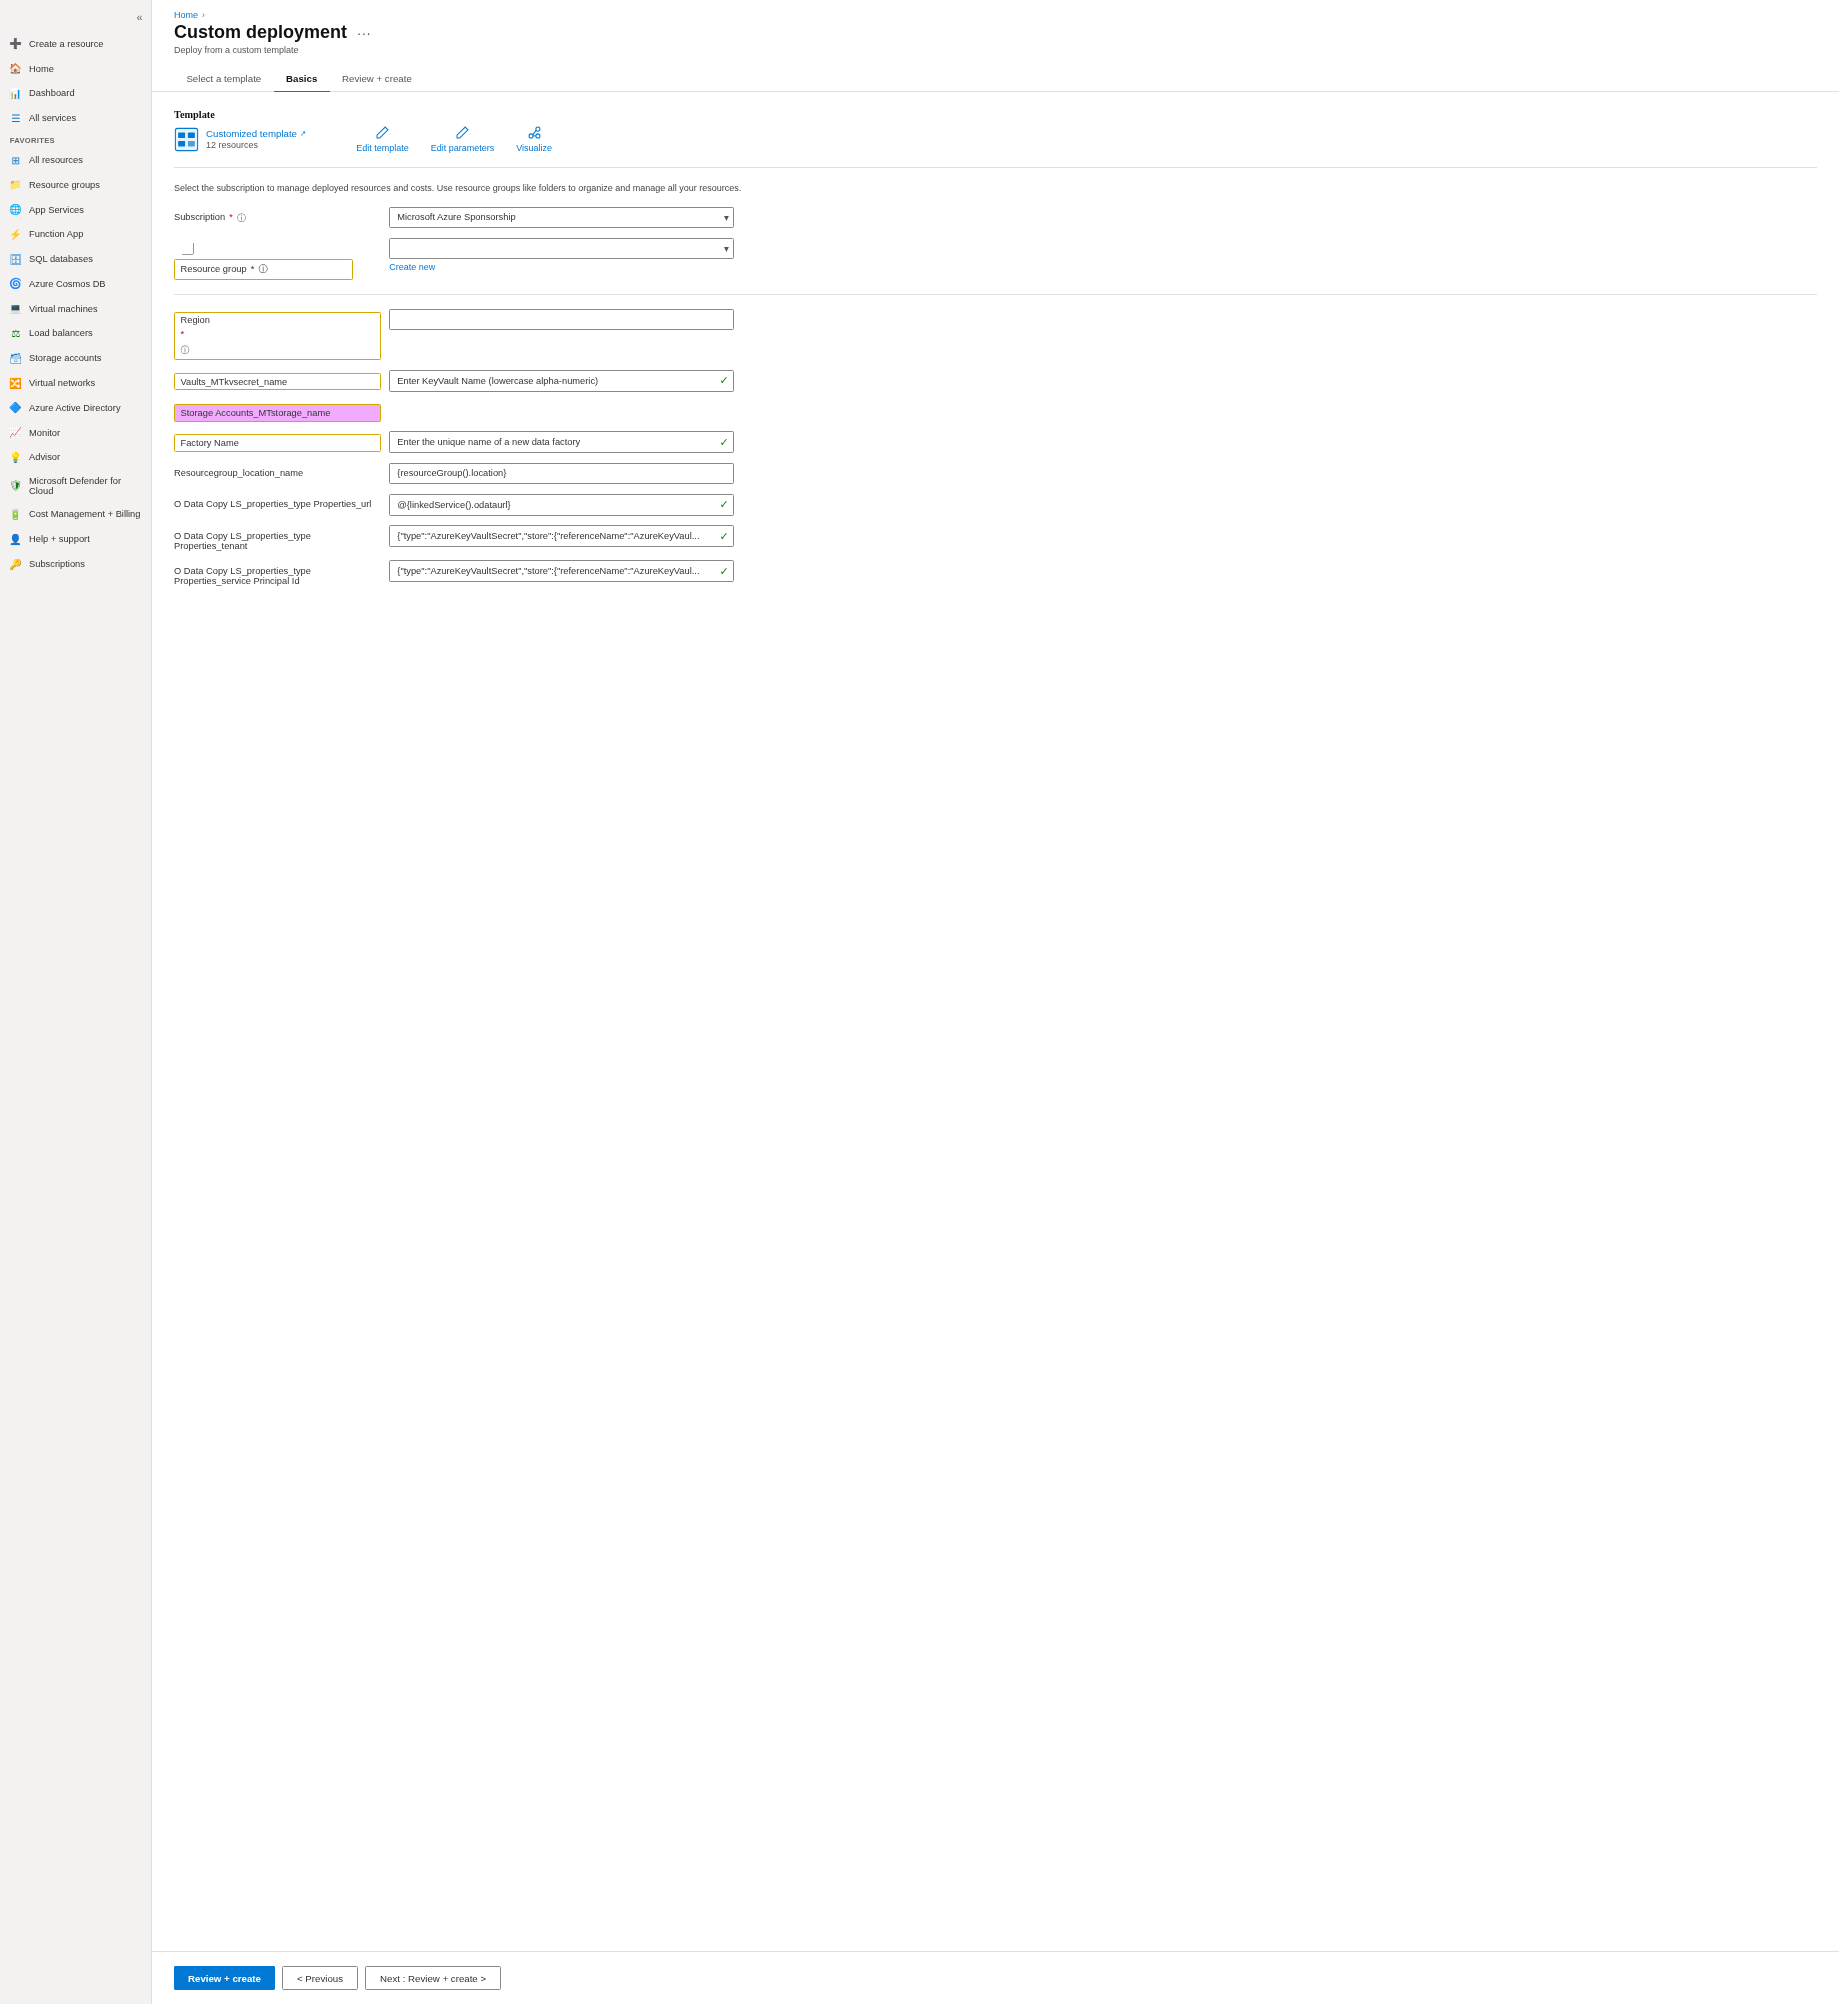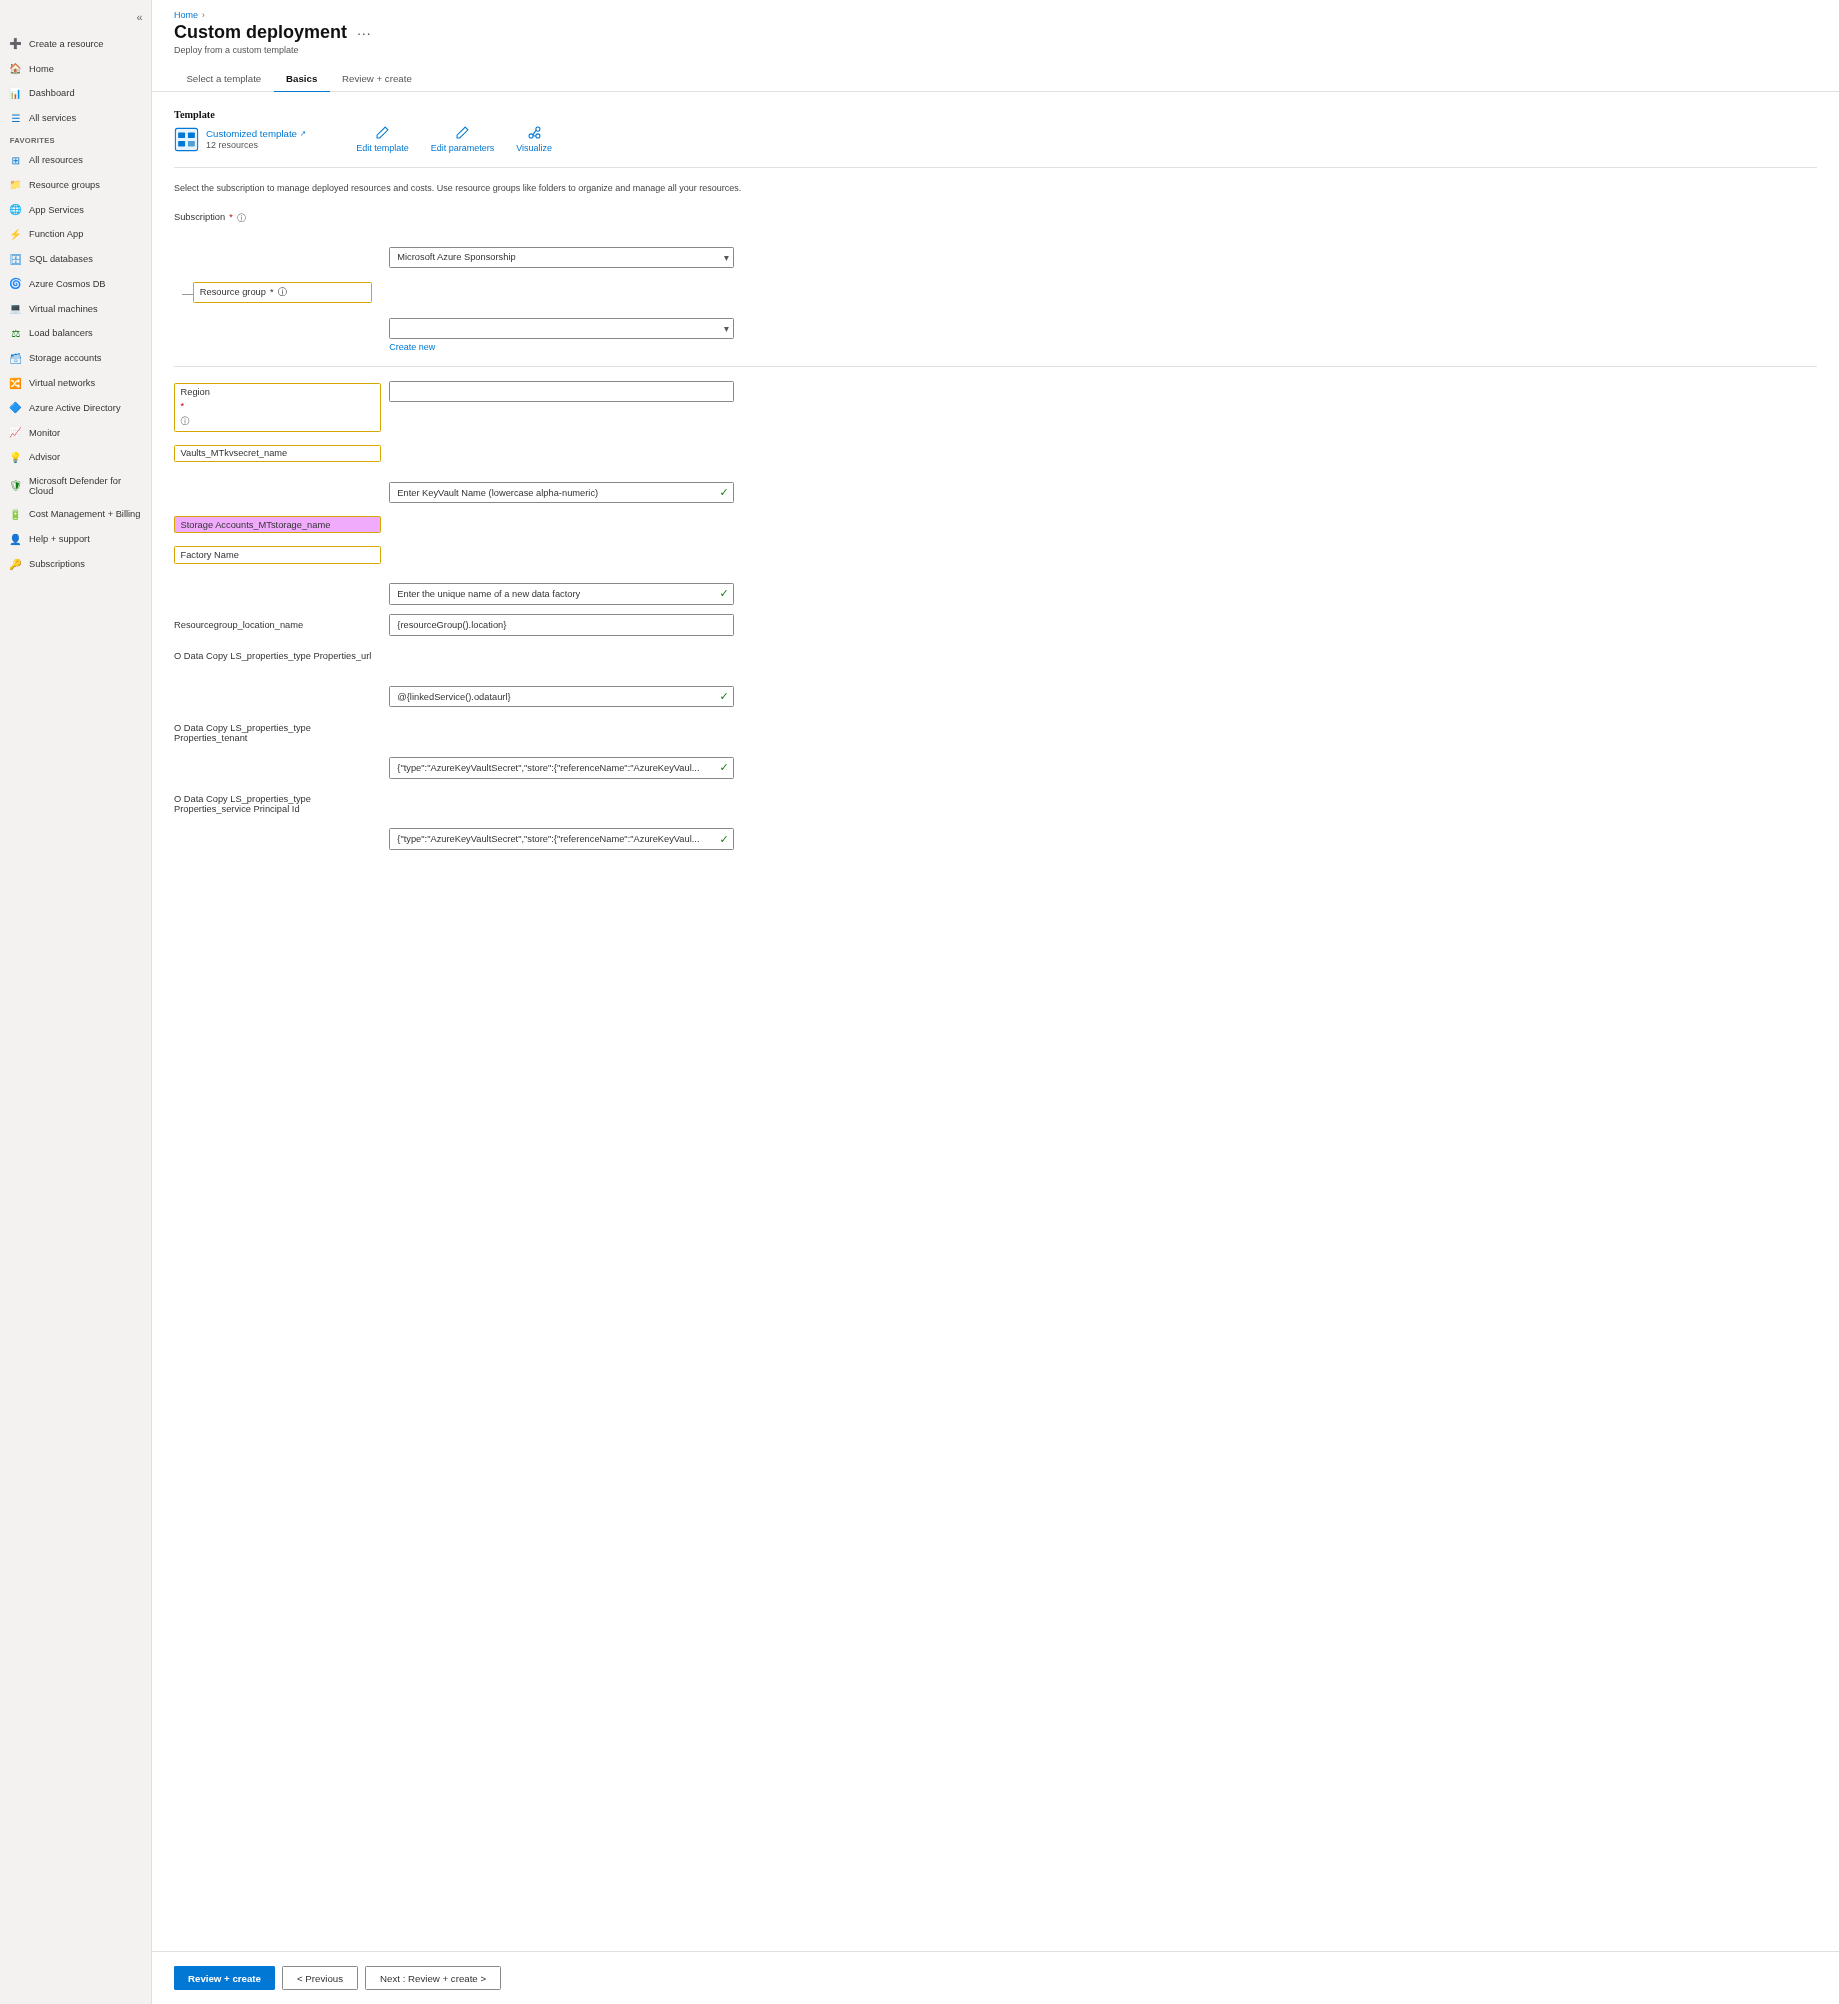--- a/index.html
+++ b/index.html
@@ -185,21 +185,20 @@
       cursor: pointer;
     }
     .form-control {
       flex: 1;
       max-width: 345px;
     }
     .select-wrapper {
       position: relative;
       display: flex;
       align-items: center;
-      margin-top: 40px;
     }
     .select-field {
       width: 100%;
       padding: 4.8px 22px 4.8px 7px;
       border: 0.7px solid #8a8886;
       border-radius: 1.4px;
       font-size: 9.3px;
       background: #fff;
       appearance: none;
       color: #333;
@@ -491,21 +490,21 @@
           <div class="select-wrapper">
             <select class="select-field">
               <option>Microsoft Azure Sponsorship</option>
             </select>
             <span class="select-chevron">▾</span>
           </div>
         </div>
       </div>
 
       <div class="form-row" style="align-items:flex-start;">
-        <div style="display:flex; align-items:flex-start; width:207px; min-width:207px; padding-top:0;">
+        <div style="display:flex; align-items:flex-start; width:207px; min-width:207px; padding-top:0;flex-direction:column;">
           <div style="display:flex; flex-direction:column; align-items:flex-end; width:19.3px; padding-top:5.5px;">
             <div style="width:0.7px; height:11px; background:#999;"></div>
             <div style="width:11px; height:0.7px; background:#999;"></div>
           </div>
           <div class="rg-label-box">
             <span>Resource group</span>
             <span class="required">*</span>
             <span class="info-icon">ⓘ</span>
           </div>
         </div>

